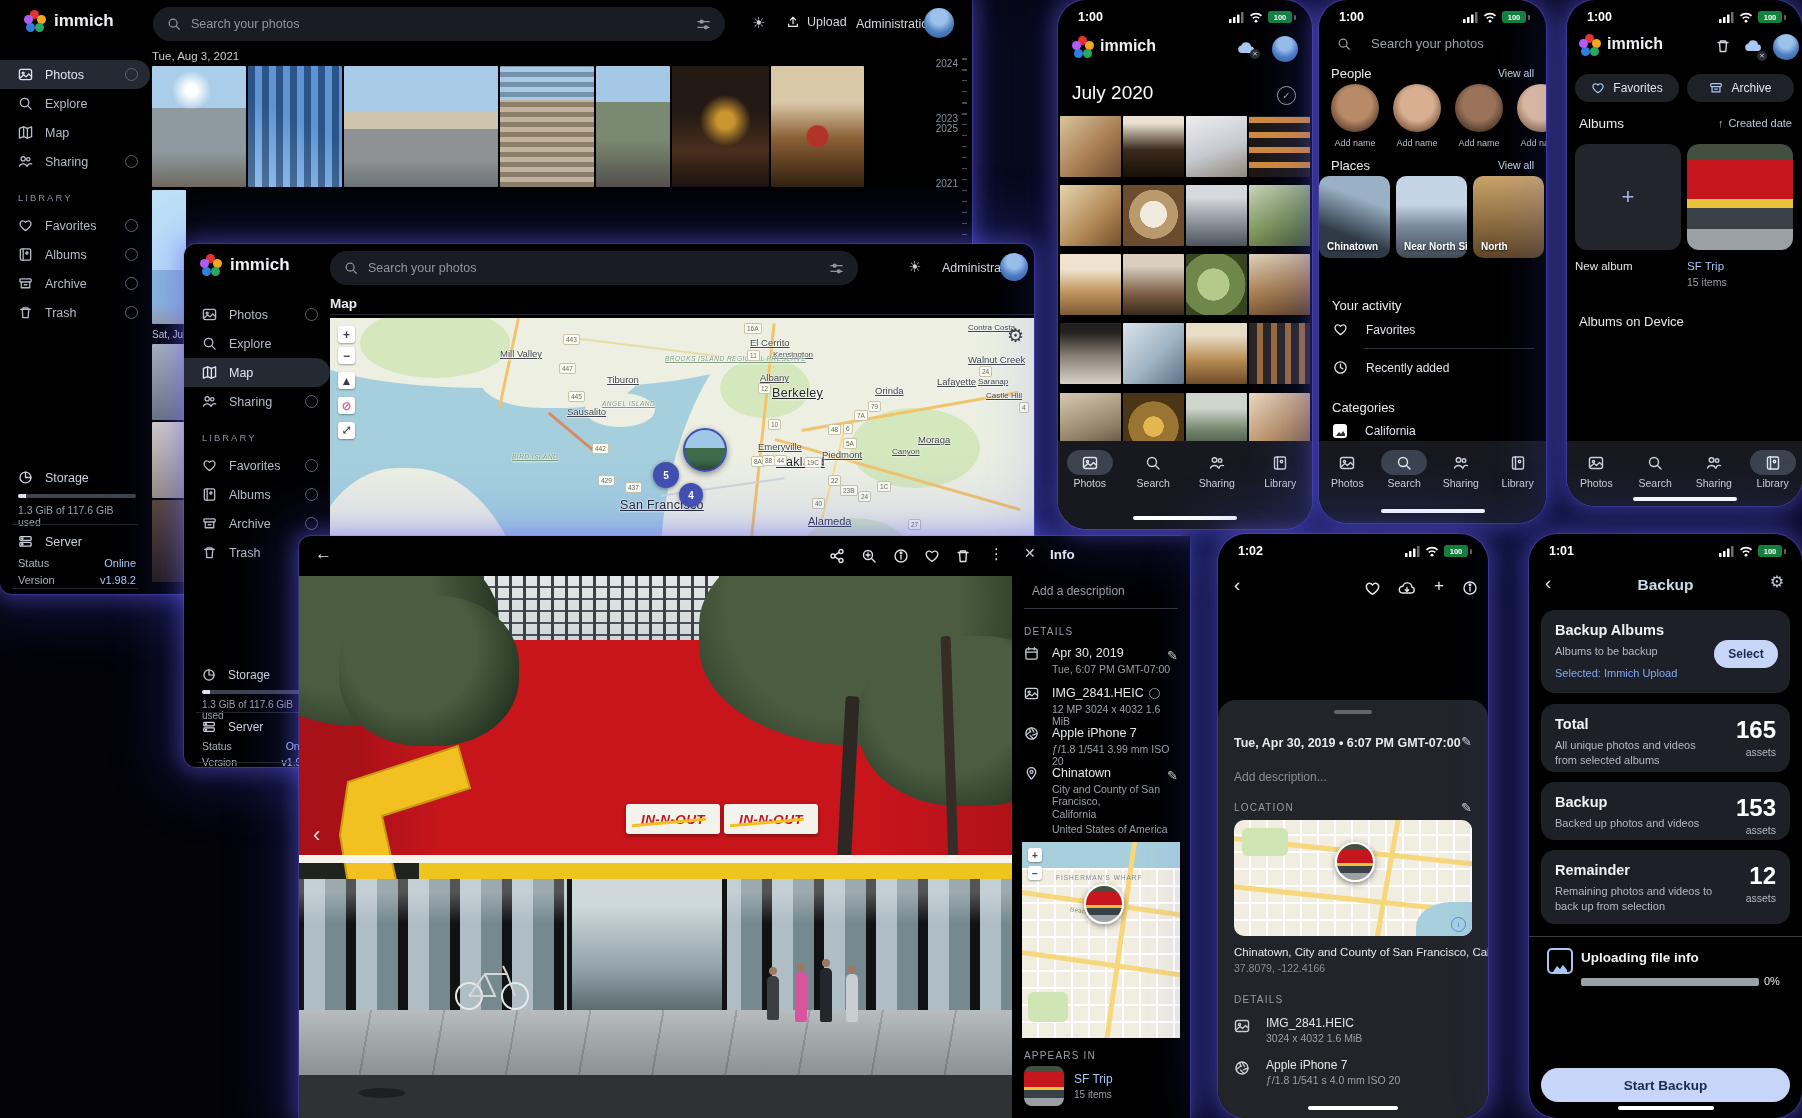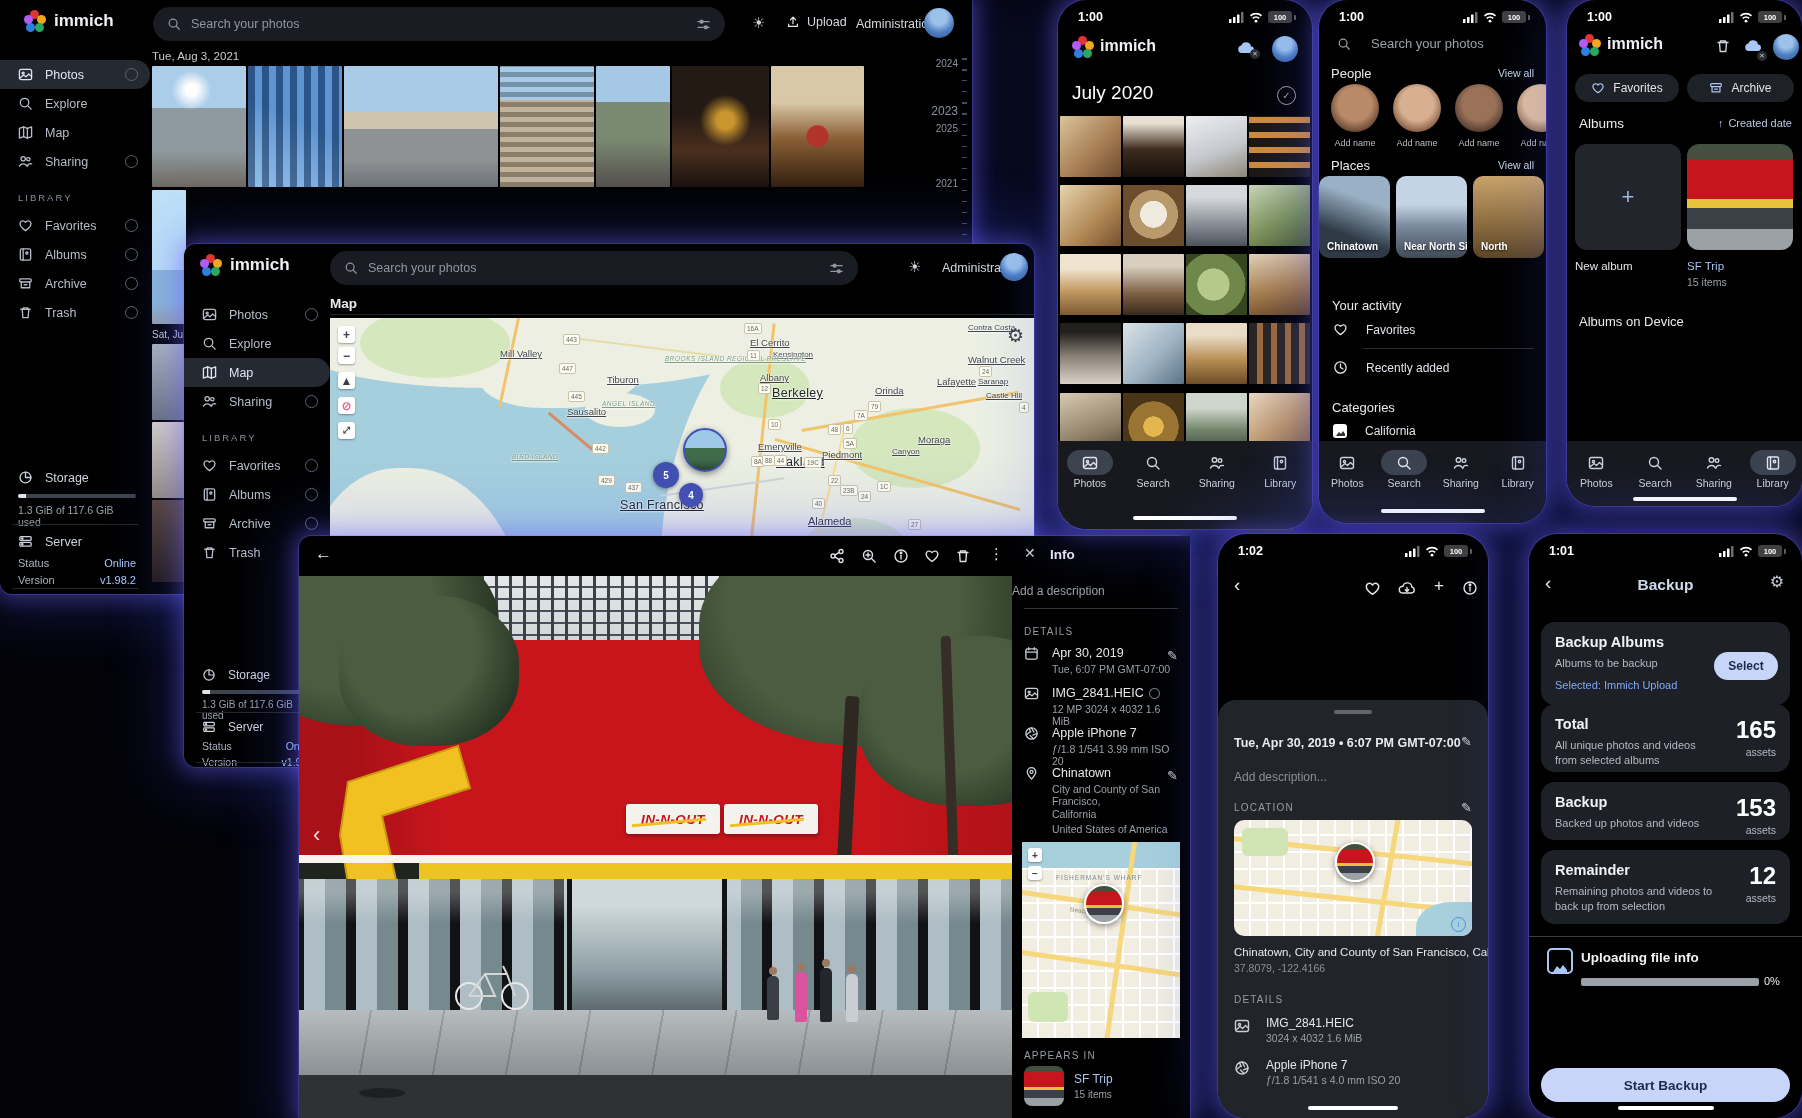--- a/index.html
+++ b/index.html
@@ -68,21 +68,21 @@
   .street-grid{position:absolute;inset:0;
     background:repeating-linear-gradient(0deg,transparent 0 15px,#ffffff 15px 17px),
                repeating-linear-gradient(90deg,transparent 0 15px,#ffffff 15px 17px);}
   .yroad{position:absolute;background:#f6d77c;}
   .photomark{position:absolute;border-radius:50%;overflow:hidden;border:2.5px solid #fff;
     box-shadow:0 2px 6px rgba(0,0,0,.45);}
   
   .sbar{position:absolute;top:10px;left:0;right:0;display:flex;align-items:center;justify-content:space-between;
     padding:0 20px;font-size:12.5px;font-weight:bold;color:#fff;}
   .sic{display:flex;align-items:center;gap:5px;}
-  .batt{width:24px;height:12px;background:#404040;border-radius:3px;color:#fff;font-size:7.5px;font-weight:bold;
+  .batt{width:24px;height:12px;background:#15803d;border-radius:3px;color:#fff;font-size:7.5px;font-weight:bold;
     display:flex;align-items:center;justify-content:center;position:relative;}
   .batt::after{content:"";position:absolute;right:-3.5px;top:3.5px;width:2px;height:5px;background:#5a5f66;border-radius:0 1px 1px 0;}
   .pnav{position:absolute;left:0;right:0;background:#17191f;display:flex;justify-content:space-around;padding-top:9px;}
   .pnav-item{display:flex;flex-direction:column;align-items:center;gap:2px;font-size:10.5px;color:#ccd2da;width:56px;}
   .pnav-pill{width:46px;height:25px;border-radius:13px;display:flex;align-items:center;justify-content:center;}
   .pnav-pill.on{background:#3c434f;}
   .homebar{position:absolute;left:50%;transform:translateX(-50%);width:104px;height:4px;border-radius:2px;background:#fff;}
   .pgrid{position:absolute;left:2px;right:2px;display:flex;flex-wrap:wrap;gap:2px;overflow:hidden;}
   .pgrid .tile{width:61px;height:61px;}
   .tile{flex:none;border-radius:1px;}
@@ -273,21 +273,21 @@
     </div>
   <div class="abs" style="left:152px;top:329px;width:33px;overflow:hidden;font-size:10px;color:#c9ccd2;white-space:nowrap;">Sat, Jul</div>
   <div class="pstrip" style="left:152px;top:344px;width:34px;">
       <div class="tile" style="background: linear-gradient(rgb(174, 182, 186), rgb(109, 117, 123)); height: 76px;"></div>
       <div class="tile" style="background: linear-gradient(rgb(217, 210, 196), rgb(154, 143, 124)); height: 76px;"></div>
       <div class="tile" style="background: linear-gradient(rgb(90, 70, 50), rgb(36, 26, 18)); height: 82px;"></div>
     </div>
 
   <div class="abs" style="right:5px;top:58px;width:5px;height:500px;background:repeating-linear-gradient(180deg,#454c59 0 1.5px,transparent 1.5px 11px);"></div>
   <span class="abs" style="right:14px;top:58px;font-size:10px;color:#8b93a0;">2024</span>
-  <span class="abs" style="right:14px;top:104px;font-size:12px;color:#8b93a0;">2023</span>
+  <span class="abs" style="right:14px;top:113px;font-size:10px;color:#8b93a0;">2023</span>
   <span class="abs" style="right:14px;top:123px;font-size:10px;color:#8b93a0;">2025</span>
   <span class="abs" style="right:14px;top:178px;font-size:10px;color:#8b93a0;">2021</span>
 </div>
 
 <div class="win" id="win2" style="left:184px;top:244px;width:850px;height:523px;">
   <div class="abs brand" style="left:16px;top:10px;">
     <span class="flower">
         <i class="f1"></i>
         <i class="f2"></i>
         <i class="f3"></i>
@@ -579,21 +579,21 @@
       <circle cx="20" cy="38" r="13" stroke="#e8e8e8" stroke-width="2" fill="none"></circle>
         <circle cx="66" cy="38" r="13" stroke="#e8e8e8" stroke-width="2" fill="none"></circle>
       <path d="M20 38 L36 16 L58 16 L66 38 M36 16 L46 38 L20 38 M58 16 L54 8" stroke="#d6d6d6" stroke-width="2" fill="none"></path>
     </svg>
     <span class="abs" style="left:14px;top:246px;font-size:22px;color:rgba(255,255,255,.85);">‹</span>
   </div>
 
   <div class="abs" style="left:713px;top:0;width:178px;height:582px;background:#000;">
     <span class="abs" style="left:12px;top:9px;font-size:14px;color:#cdd2d9;">✕</span>
     <span class="abs panel-h" style="left:38px;top:11px;">Info</span>
-    <span class="abs" style="left:0;top:48px;font-size:12px;color:#9aa0a8;">Add a description</span>
+    <span class="abs" style="left:20px;top:48px;font-size:12px;color:#9aa0a8;">Add a description</span>
     <div class="abs hr" style="left:12px;top:72px;width:154px;background:#33363c;"></div>
     <span class="abs sublab" style="left:12px;top:90px;">DETAILS</span>
     <div class="abs" style="left:12px;top:110px;width:154px;">
       <svg class="ic abs" style="color:#c9ced6;" width="15" height="15" viewBox="0 0 16 16">
           <rect x="2" y="3" width="12" height="11" rx="1.5"></rect>
           <line x1="2" y1="6.5" x2="14" y2="6.5"></line>
           <line x1="5" y1="1.8" x2="5" y2="4"></line>
           <line x1="11" y1="1.8" x2="11" y2="4"></line>
         </svg>
       <div style="margin-left:28px;">
@@ -1100,21 +1100,21 @@
           <path d="M1.5 3.8 a8 8 0 0 1 11 0" stroke="#fff" stroke-width="1.6" fill="none"></path>
           <path d="M3.8 6.4 a4.6 4.6 0 0 1 6.4 0" stroke="#fff" stroke-width="1.6" fill="none"></path>
           <circle cx="7" cy="9.2" r="1.4" fill="#fff"></circle>
         </svg>
       <span class="batt">100</span>
     </span>
   </div>
   <span class="abs" style="left:16px;top:38px;font-size:19px;color:#dfe3ea;">‹</span>
   <span class="abs" style="left:0;right:0;top:42px;text-align:center;font-size:15.5px;font-weight:bold;color:#ced9ea;">Backup</span>
   <span class="abs gear" style="right:18px;top:40px;">⚙</span>
-  <div class="bk-card" style="top:76px;height:83px;margin-top:12px;">
+  <div class="bk-card" style="top:76px;height:83px;">
     <div class="bk-title">Backup Albums</div>
     <div class="bk-desc">Albums to be backup</div>
     <div style="font-size:11px;color:#81aaf5;margin-top:8px;">Selected: Immich Upload</div>
     <div class="bluebtn abs" style="right:12px;top:30px;width:64px;height:28px;font-size:12px;">Select</div>
   </div>
   <div class="bk-card" style="top:170px;height:68px;">
     <div class="bk-title">Total</div>
     <div class="bk-desc">All unique photos and videos from selected albums</div>
     <div class="bk-val">165</div>
     <div class="bk-unit">assets</div>

